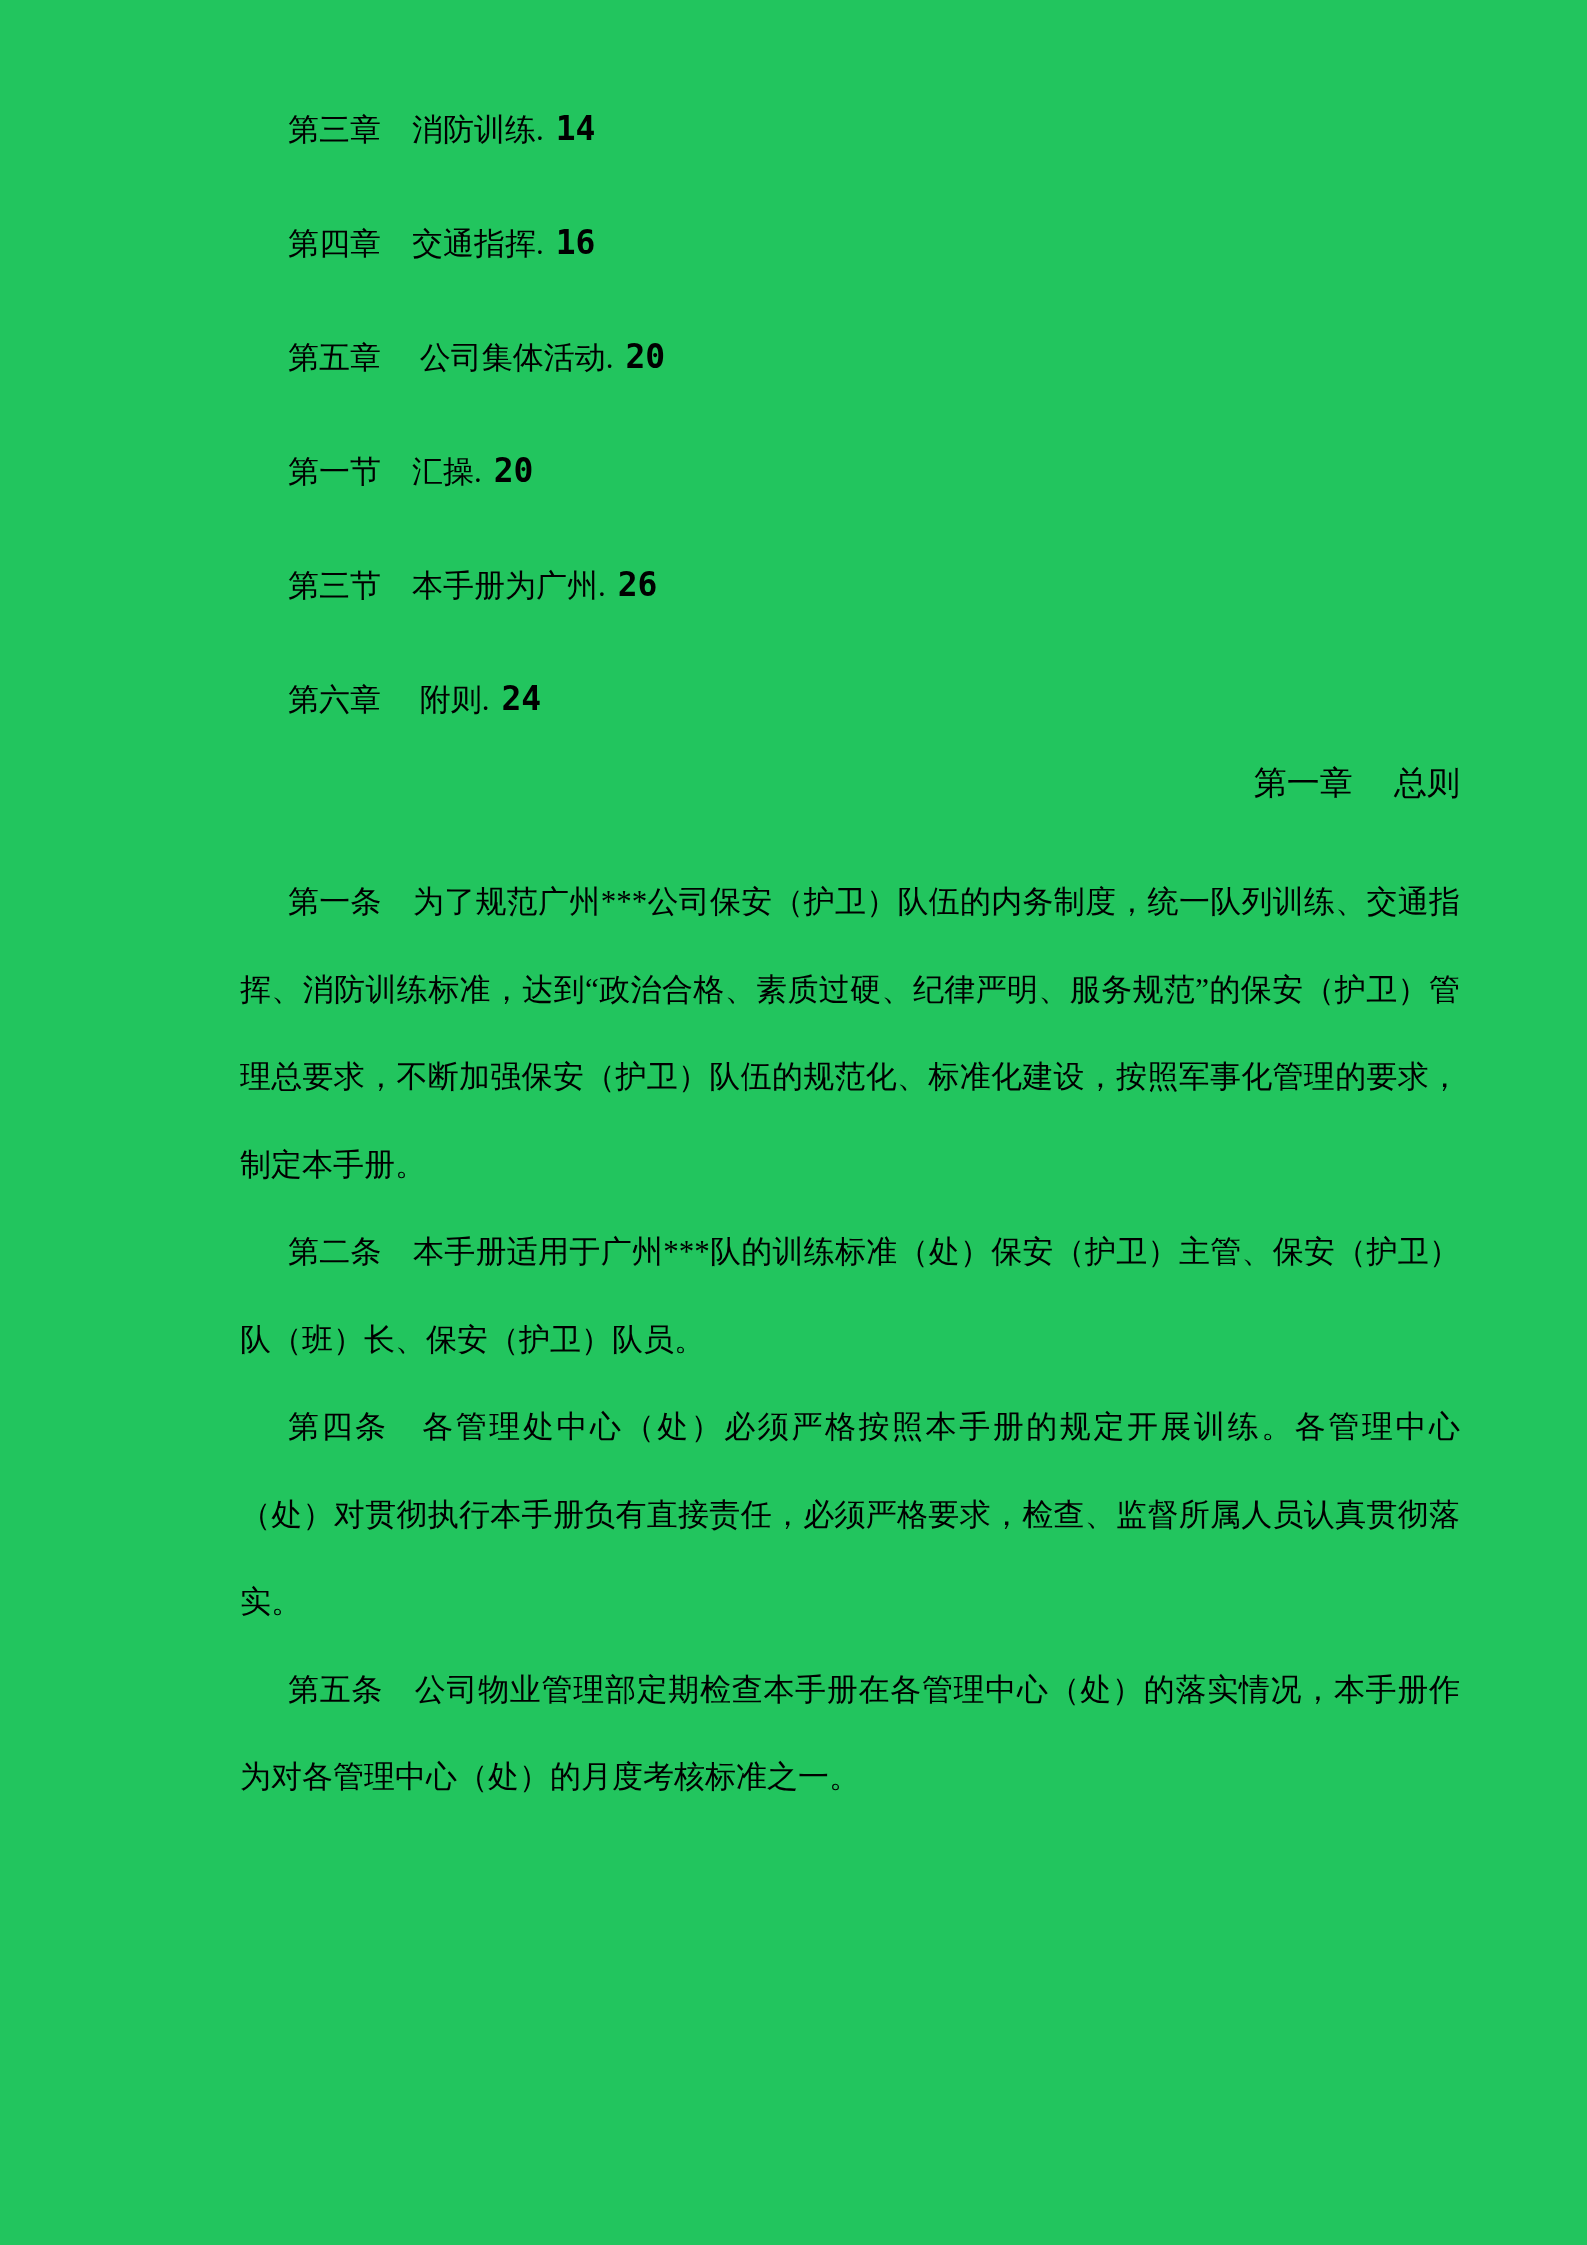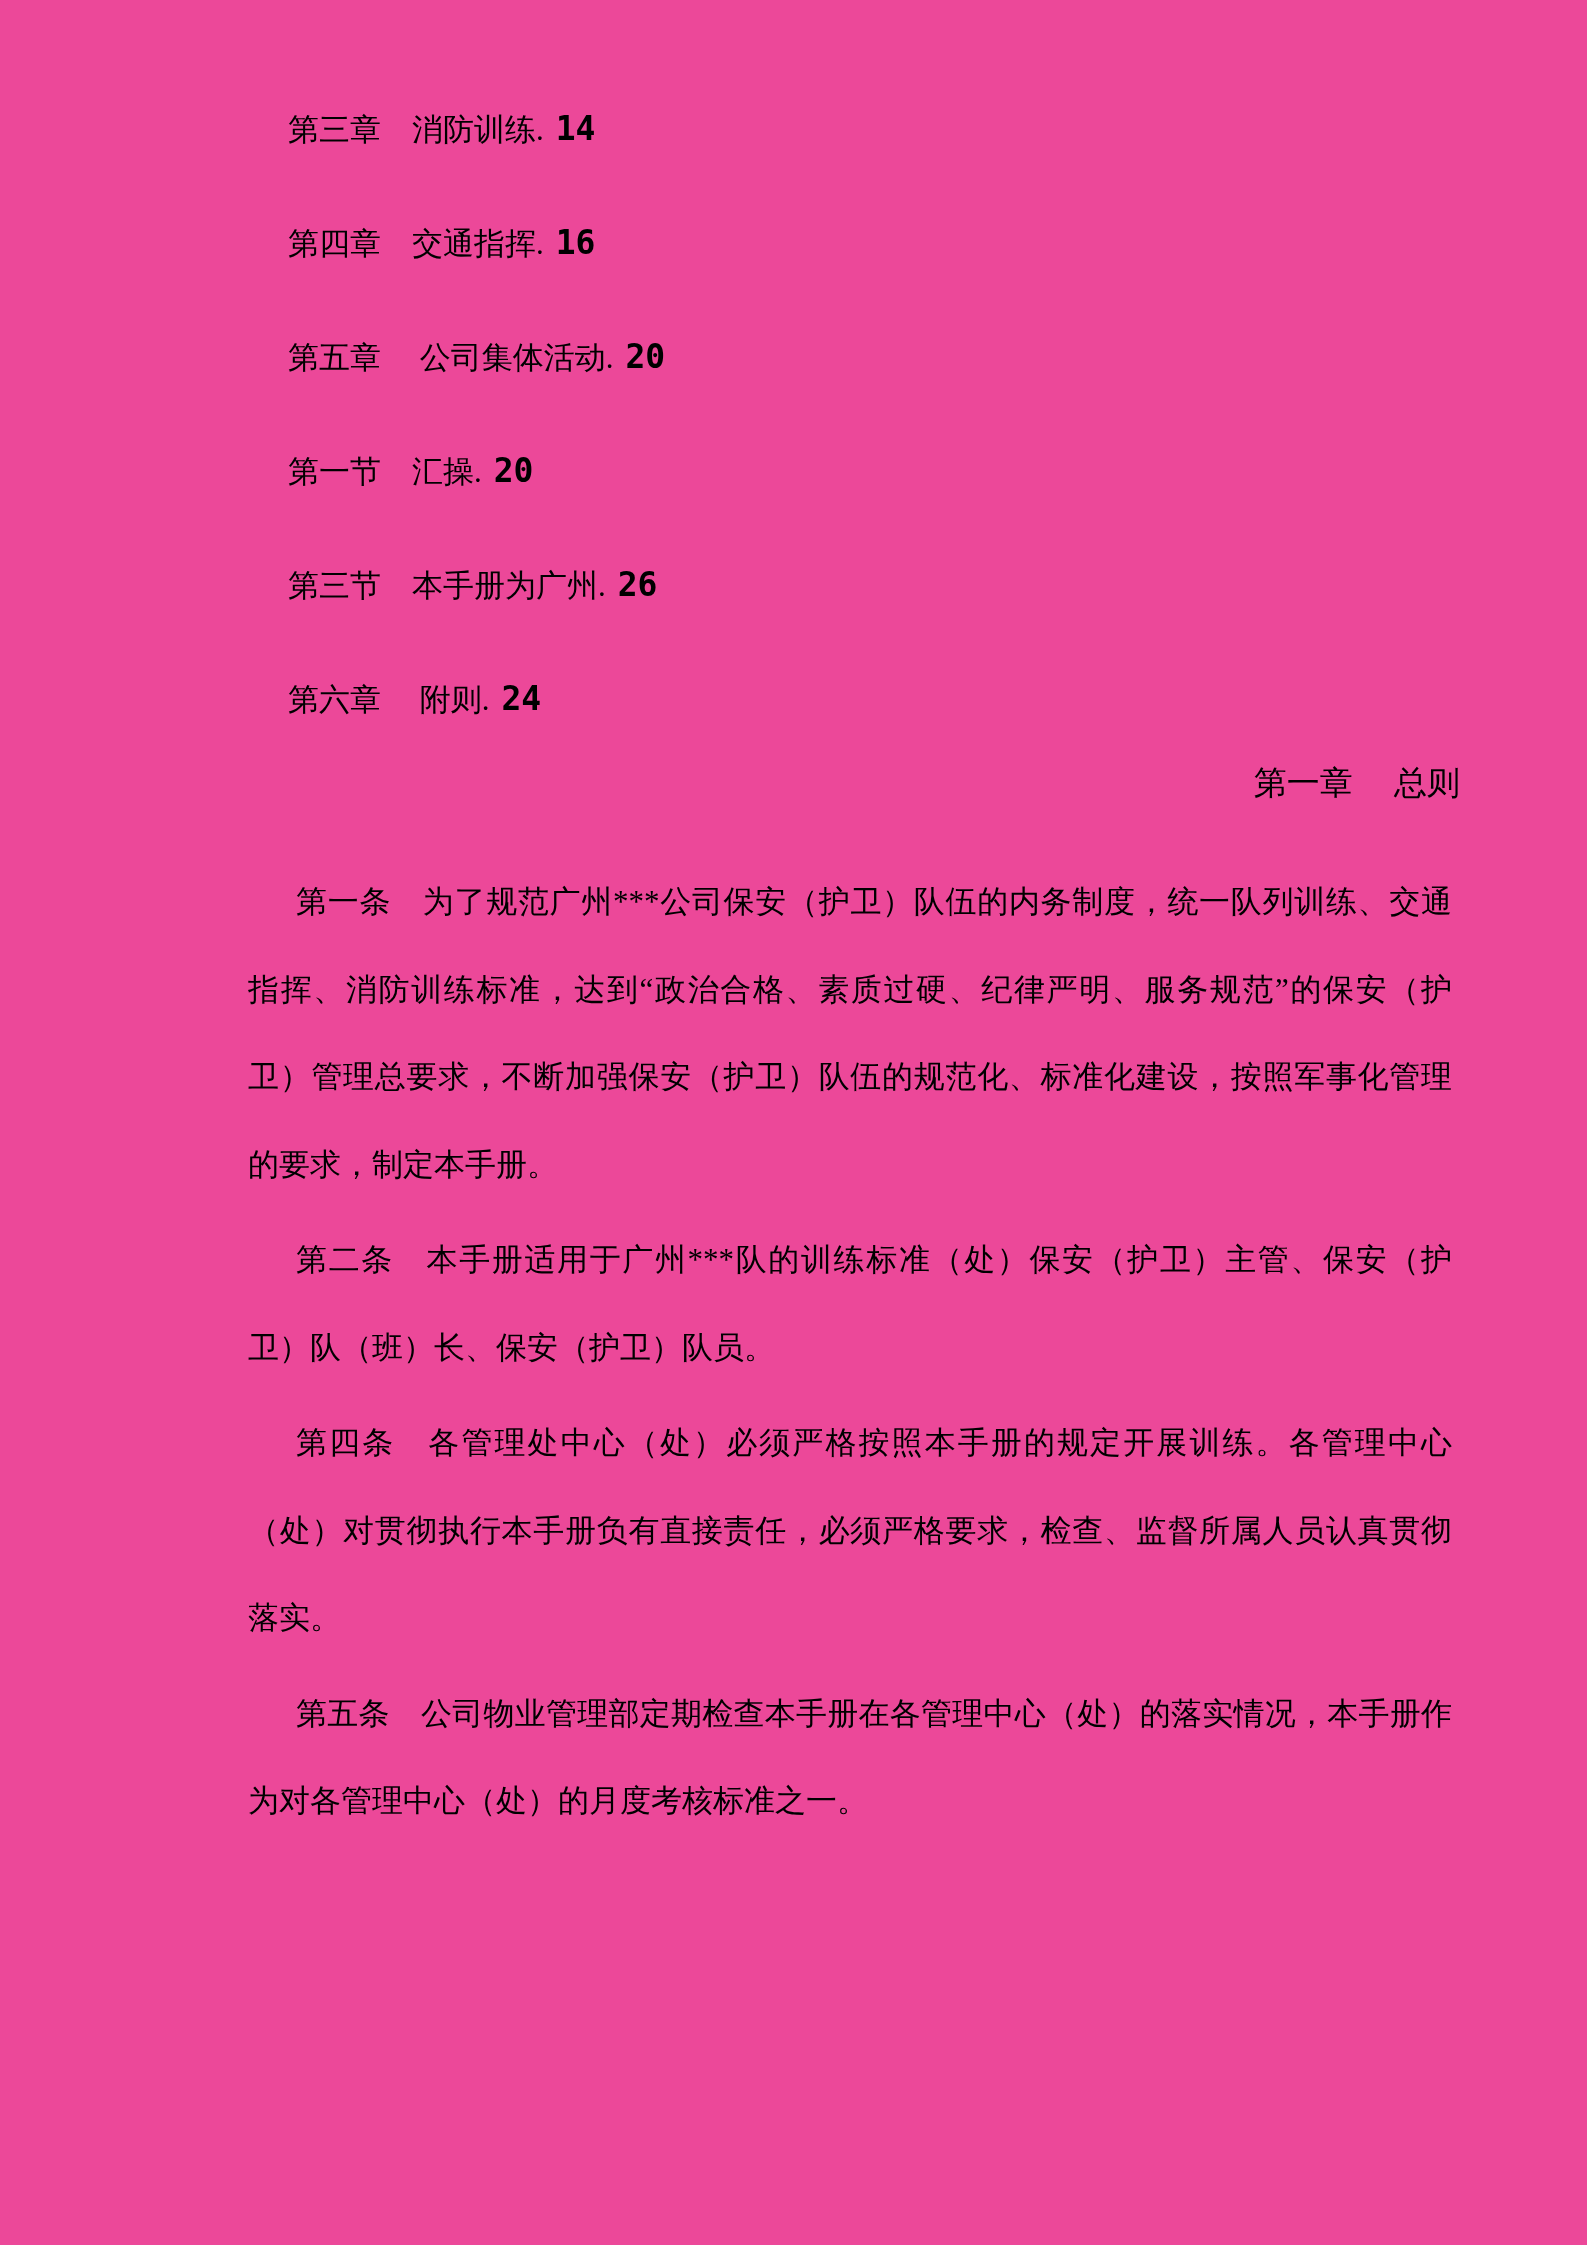--- a/index.html
+++ b/index.html
@@ -4,21 +4,21 @@
 <style>
   html, body {
     margin: 0;
     padding: 0;
     background: #ffffff;
   }
   .page {
     position: relative;
     width: 1587px;
     height: 2245px;
-    background: #ec4899;
+    background: #22c55e;
     box-sizing: border-box;
     padding: 72px 127px 0 240px;
     color: #000000;
     font-family: "Liberation Serif", "DejaVu Serif", serif;
     overflow: hidden;
   }
   .toc {
     padding-left: 48px;
   }
   .toc-entry {
@@ -38,21 +38,21 @@
     margin: -16px 0 0 0;
     font-size: 33px;
     font-weight: normal;
     text-align: right;
     line-height: 87px;
   }
   .articles {
     margin-top: 31px;
   }
   .article {
-    margin: 8px;
+    margin: 0;
     font-size: 31px;
     line-height: 87.5px;
     text-align: justify;
     text-indent: 48px;
   }
 </style>
 </head>
 <body>
 
 <div class="page">

